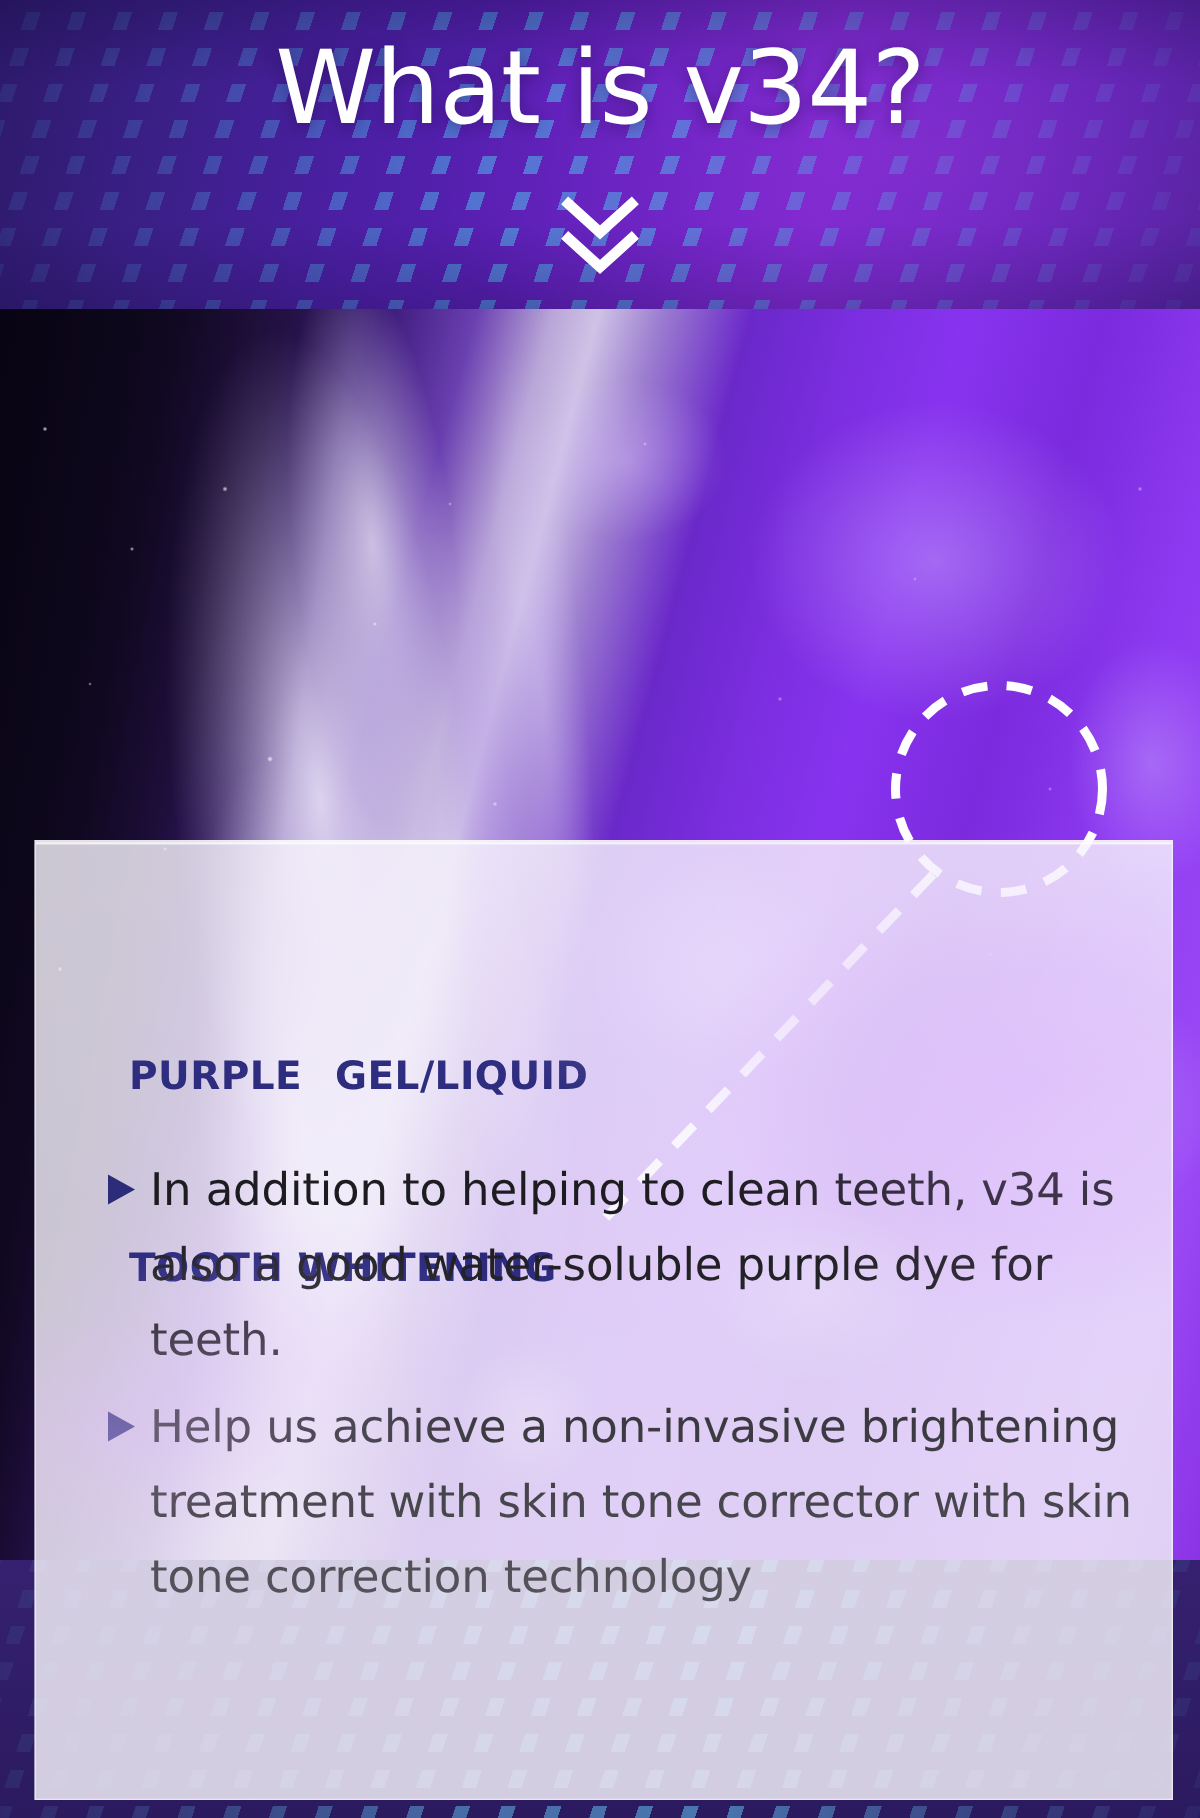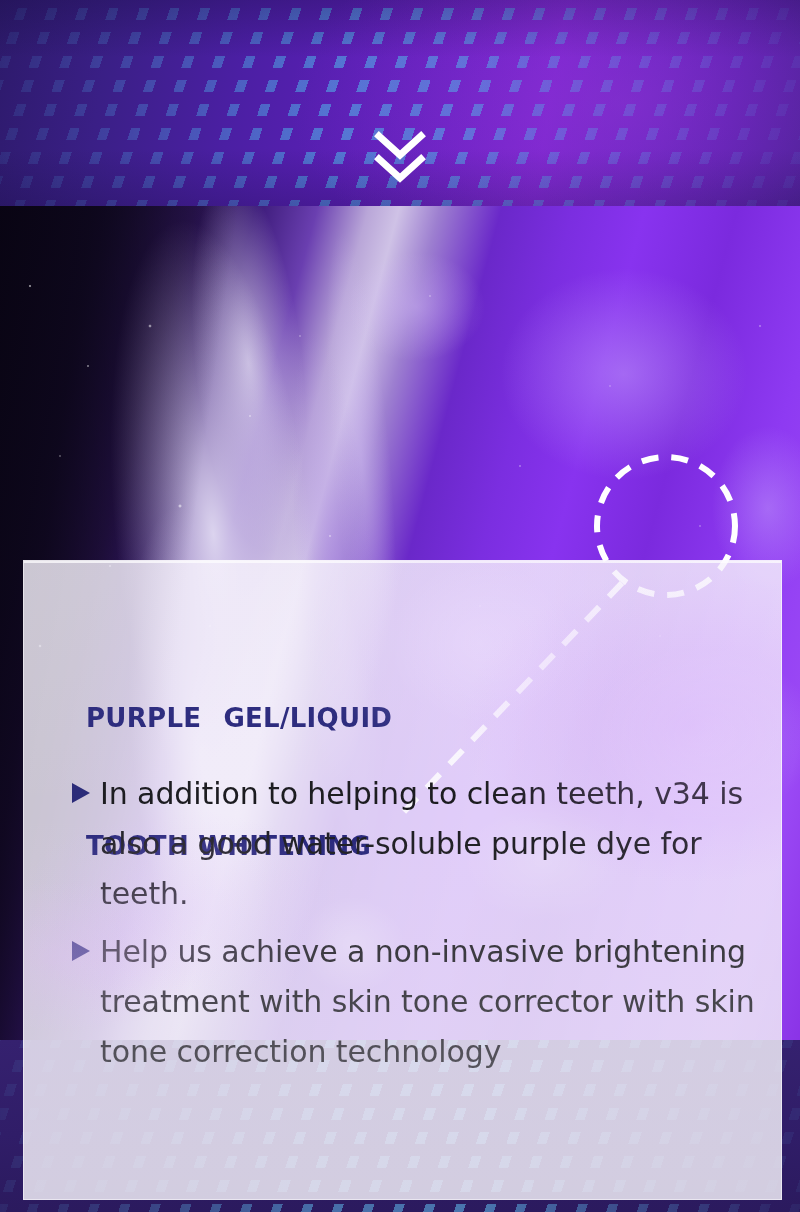--- a/index.html
+++ b/index.html
@@ -358,20 +358,21 @@
 </style>
 </head>
 <body>
 
 <div class="page">
 
   <div class="banner">
     <div class="banner-dashes"></div>
     <div class="banner-vignette"></div>
 
+    <div class="banner-title">What is v34?</div>
 
     <div class="banner-chevrons">
       <span>
         <svg width="58" height="62" viewBox="0 0 58 62" aria-hidden="true">
           <path d="M8 8 L29 27 L50 8" fill="none" stroke="#ffffff" stroke-width="7" stroke-linecap="square" stroke-linejoin="miter"></path>
           <path d="M8 31 L29 50 L50 31" fill="none" stroke="#ffffff" stroke-width="7" stroke-linecap="square" stroke-linejoin="miter"></path>
         </svg>
       </span>
     </div>
   </div>

